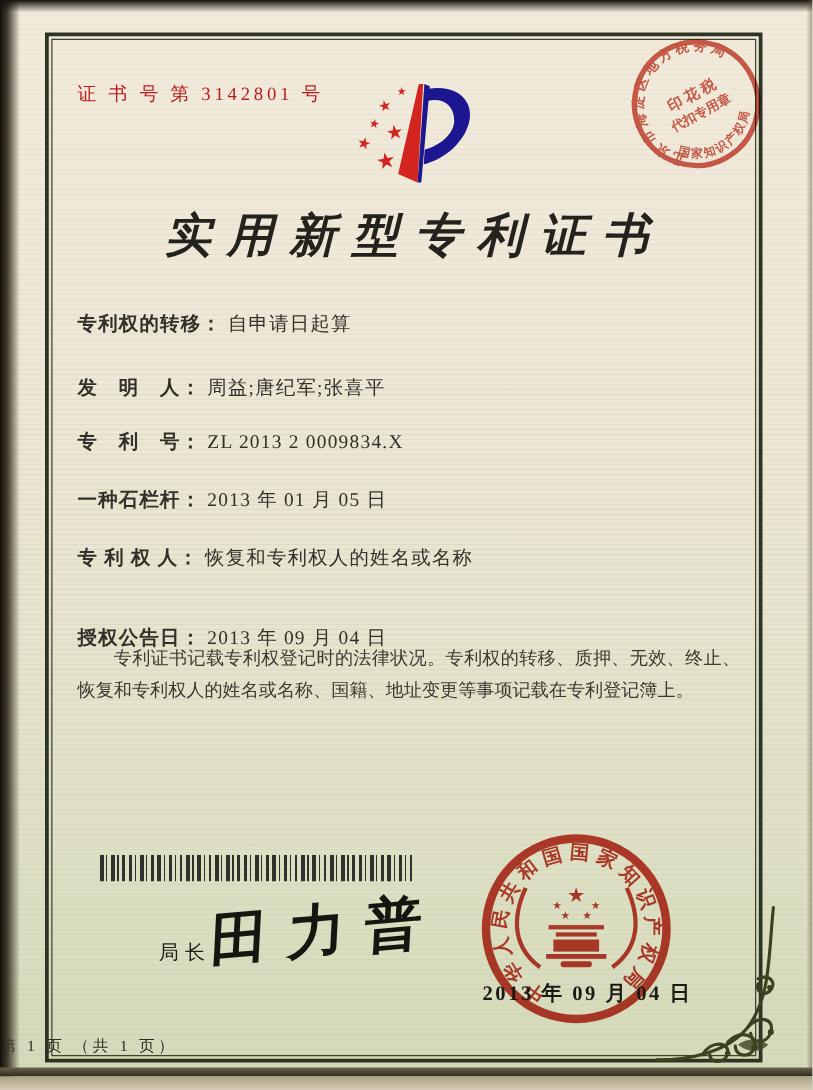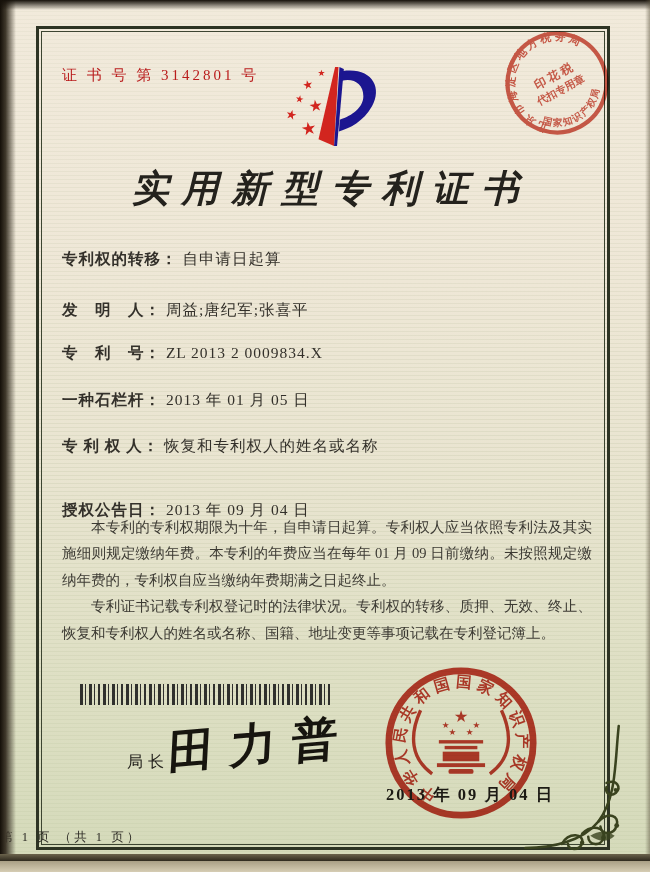--- a/index.html
+++ b/index.html
@@ -135,21 +135,20 @@
 <div class="field f4">
   <span class="lbl">专 利 权 人：</span>
   <span class="val">恢复和专利权人的姓名或名称</span>
 </div>
 <div class="field f5">
   <span class="lbl">授权公告日：</span>
   <span class="val">2013 年 09 月 04 日</span>
 </div>
 
 <div class="body-text">
-  <p>本专利的专利权期限为十年，自申请日起算。专利权人应当依照专利法及其实施细则规定缴纳年费。本专利的年费应当在每年 01 月 09 日前缴纳。未按照规定缴纳年费的，专利权自应当缴纳年费期满之日起终止。</p>
   <p>专利证书记载专利权登记时的法律状况。专利权的转移、质押、无效、终止、恢复和专利权人的姓名或名称、国籍、地址变更等事项记载在专利登记簿上。</p>
 </div>
 
 <div class="barcode"></div>
 
 <div class="commissioner-title">局长</div>
 <div class="commissioner-name">田力普</div>
 
 <svg class="grant-seal" viewBox="0 0 160 160" aria-hidden="true">
   <defs>

